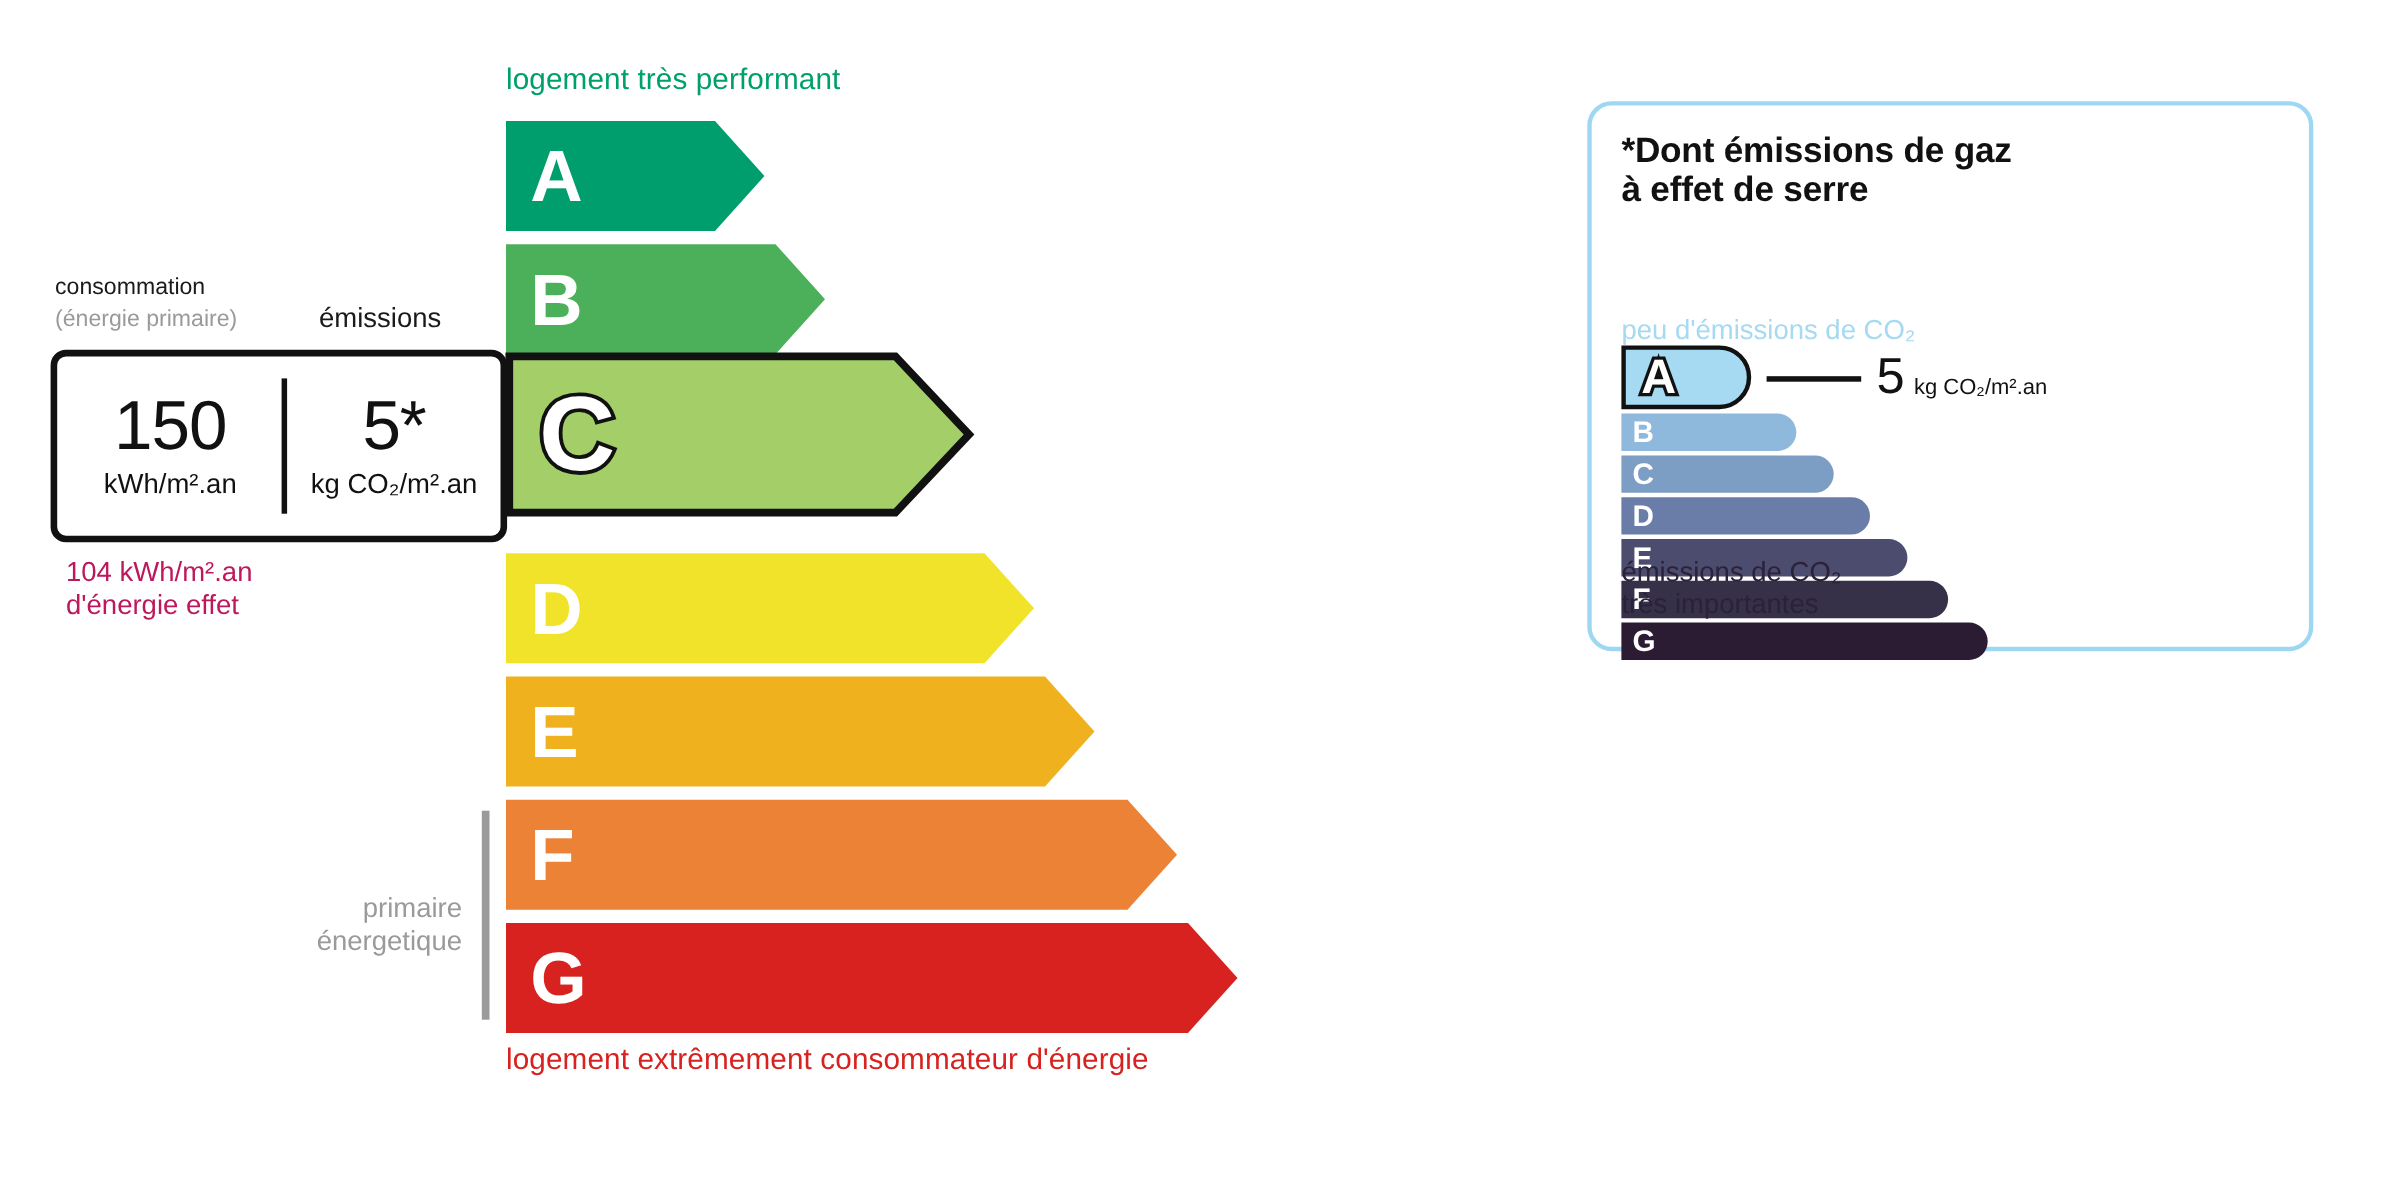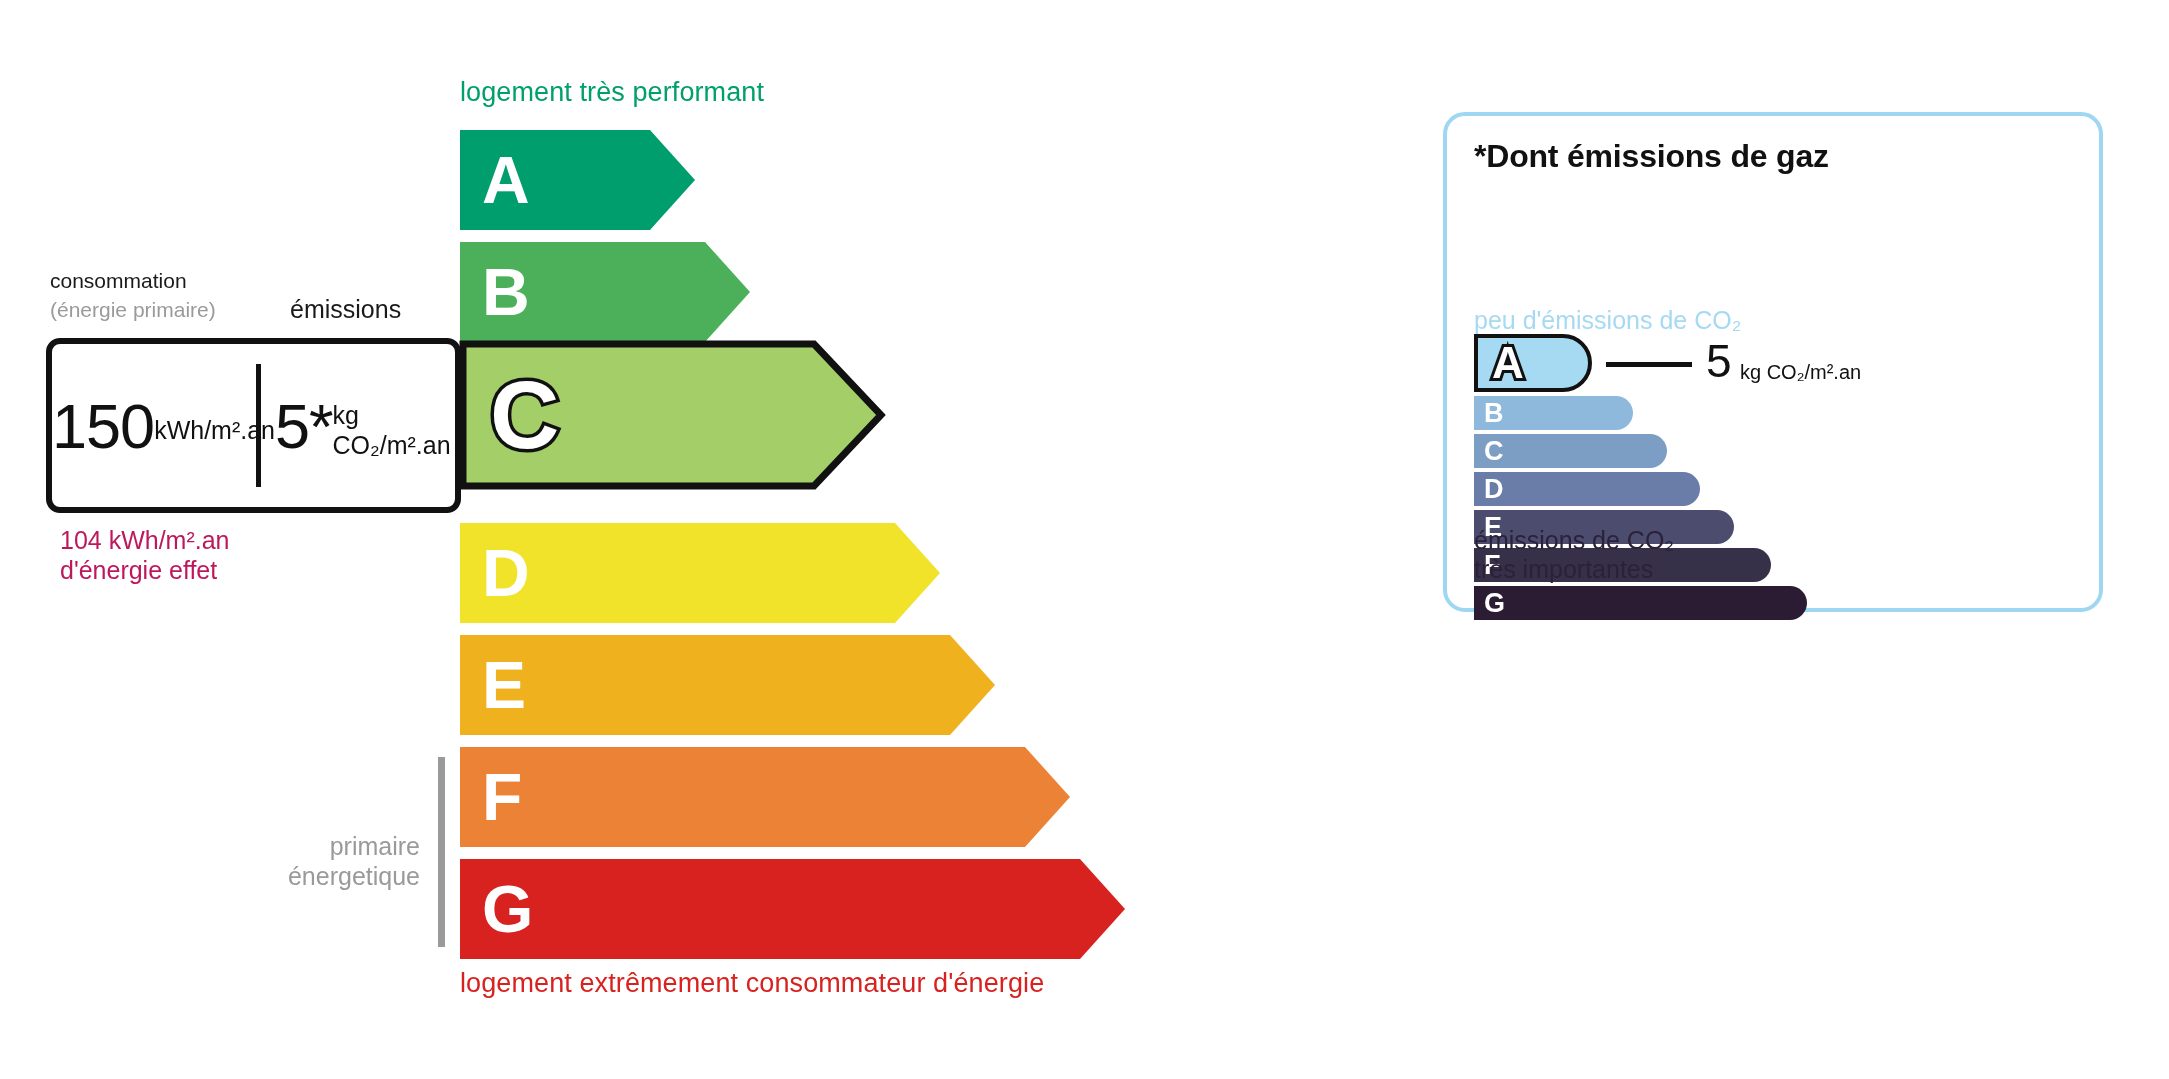--- a/index.html
+++ b/index.html
@@ -2,21 +2,21 @@
 <html><head>
 <meta charset="utf-8">
 <style>
   html,body{margin:0;padding:0;background:#ffffff;}
   body{
     width:2169px;height:1079px;
     font-family:"Liberation Sans","DejaVu Sans",sans-serif;
     position:relative;overflow:hidden;
     -webkit-font-smoothing:antialiased;
   }
-  .root{position:absolute;inset:0;margin-top:20px;}
+  .root{position:absolute;inset:0;}
 
   
   .dpe{position:absolute;left:0;top:0;width:1420px;height:1079px;}
 
   .top-label{
     position:absolute;left:460px;top:57px;
     font-size:27px;color:#00a06a;white-space:nowrap;letter-spacing:.1px;
   }
   .bottom-label{
     position:absolute;left:460px;top:948px;
@@ -34,21 +34,21 @@
     font-size:25px;color:#1a1a1a;line-height:29px;
   }
 
   
   .valuebox{
     position:absolute;left:46px;top:318px;width:415px;height:175px;
     border:6px solid #111;border-radius:14px;background:#fff;
     box-sizing:border-box;display:flex;z-index:6;
   }
   .vb-cell{
-    flex:0 0 50%;display:flex;flex-direction:row;
+    flex:0 0 50%;display:flex;flex-direction:column;
     align-items:center;justify-content:center;position:relative;
   }
   .vb-cell.first{flex:0 0 51%;}
   .vb-sep{
     position:absolute;left:50.5%;top:20px;bottom:20px;width:5px;background:#111;
   }
   .vb-num{font-size:63px;line-height:60px;color:#111;font-weight:400;letter-spacing:-1px;}
   .vb-unit{font-size:25px;line-height:30px;color:#111;margin-top:8px;}
   .vb-sub{
     position:absolute;left:60px;top:505px;width:330px;
@@ -221,20 +221,21 @@
       <div>énergetique</div>
     </div>
 
     <div class="bottom-label">logement extrêmement consommateur d'énergie</div>
   </div>
 
   <div class="co2">
 
     <div class="co2-title">
       <div>*Dont émissions de gaz</div>
+      <div>à effet de serre</div>
     </div>
 
     <div class="co2-top">peu d'émissions de CO₂</div>
 
     <div class="co2-rows">
 
       <div class="co2-row a">
         <div class="co2-arow" style="width:118px;background:#a6d9f2;">
           <span class="ltr">A</span>
         </div>

